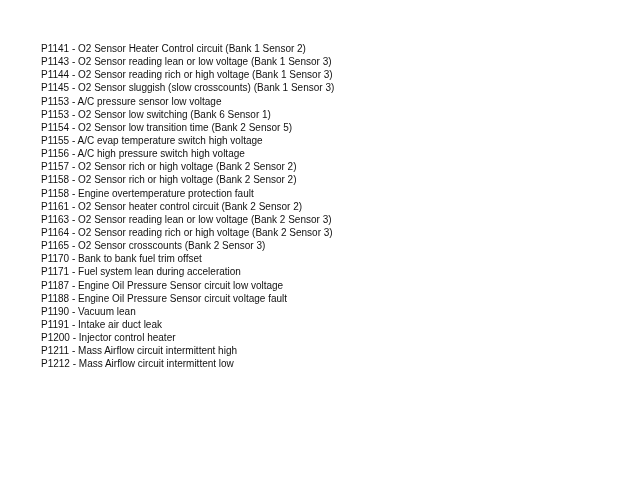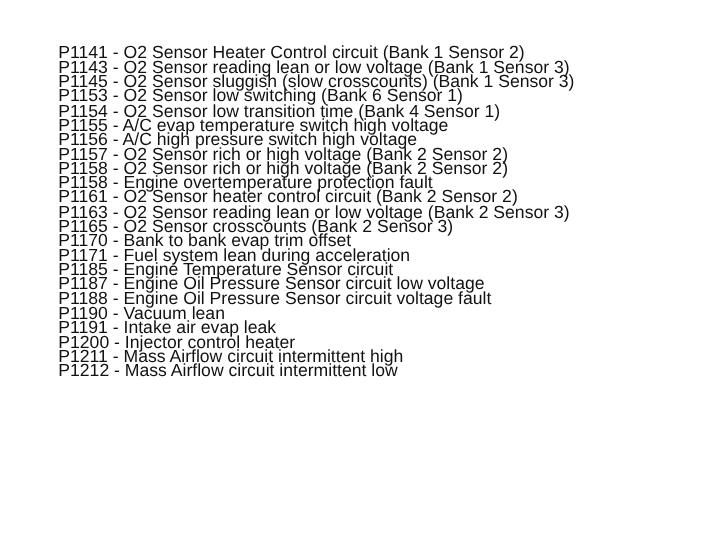--- a/index.html
+++ b/index.html
@@ -16,59 +16,61 @@
     .page {
       position: absolute;
       left: 0;
       top: 0;
       width: 638px;
       height: 493px;
       background: #ffffff;
     }
     .code-list {
       position: absolute;
-      left: 53px;
+      left: 41px;
       top: 42px;
       margin: 0;
       padding: 0;
       list-style: none;
       font-family: "Liberation Sans", sans-serif;
-      font-size: 16px;
+      font-size: 10px;
       line-height: 13.15px;
       color: #111111;
       white-space: nowrap;
     }
     .code-list li {
       margin: 0;
       padding: 0;
       height: 13.15px;
     }
   </style>
 </head>
 <body>
 
 <div class="page">
   <ul class="code-list">
     <li>P1141 - O2 Sensor Heater Control circuit (Bank 1 Sensor 2)</li>
     <li>P1143 - O2 Sensor reading lean or low voltage (Bank 1 Sensor 3)</li>
+    <li>P1144 - O2 Sensor reading rich or high voltage (Bank 1 Sensor 3)</li>
     <li>P1145 - O2 Sensor sluggish (slow crosscounts) (Bank 1 Sensor 3)</li>
+    <li>P1153 - A/C pressure sensor low voltage</li>
     <li>P1153 - O2 Sensor low switching (Bank 6 Sensor 1)</li>
-    <li>P1154 - O2 Sensor low transition time (Bank 4 Sensor 1)</li>
+    <li>P1154 - O2 Sensor low transition time (Bank 2 Sensor 5)</li>
     <li>P1155 - A/C evap temperature switch high voltage</li>
     <li>P1156 - A/C high pressure switch high voltage</li>
     <li>P1157 - O2 Sensor rich or high voltage (Bank 2 Sensor 2)</li>
     <li>P1158 - O2 Sensor rich or high voltage (Bank 2 Sensor 2)</li>
     <li>P1158 - Engine overtemperature protection fault</li>
     <li>P1161 - O2 Sensor heater control circuit (Bank 2 Sensor 2)</li>
     <li>P1163 - O2 Sensor reading lean or low voltage (Bank 2 Sensor 3)</li>
+    <li>P1164 - O2 Sensor reading rich or high voltage (Bank 2 Sensor 3)</li>
     <li>P1165 - O2 Sensor crosscounts (Bank 2 Sensor 3)</li>
-    <li>P1170 - Bank to bank evap trim offset</li>
+    <li>P1170 - Bank to bank fuel trim offset</li>
     <li>P1171 - Fuel system lean during acceleration</li>
-    <li>P1185 - Engine Temperature Sensor circuit</li>
     <li>P1187 - Engine Oil Pressure Sensor circuit low voltage</li>
     <li>P1188 - Engine Oil Pressure Sensor circuit voltage fault</li>
     <li>P1190 - Vacuum lean</li>
-    <li>P1191 - Intake air evap leak</li>
+    <li>P1191 - Intake air duct leak</li>
     <li>P1200 - Injector control heater</li>
     <li>P1211 - Mass Airflow circuit intermittent high</li>
     <li>P1212 - Mass Airflow circuit intermittent low</li>
   </ul>
 </div>
 
 </body></html>

